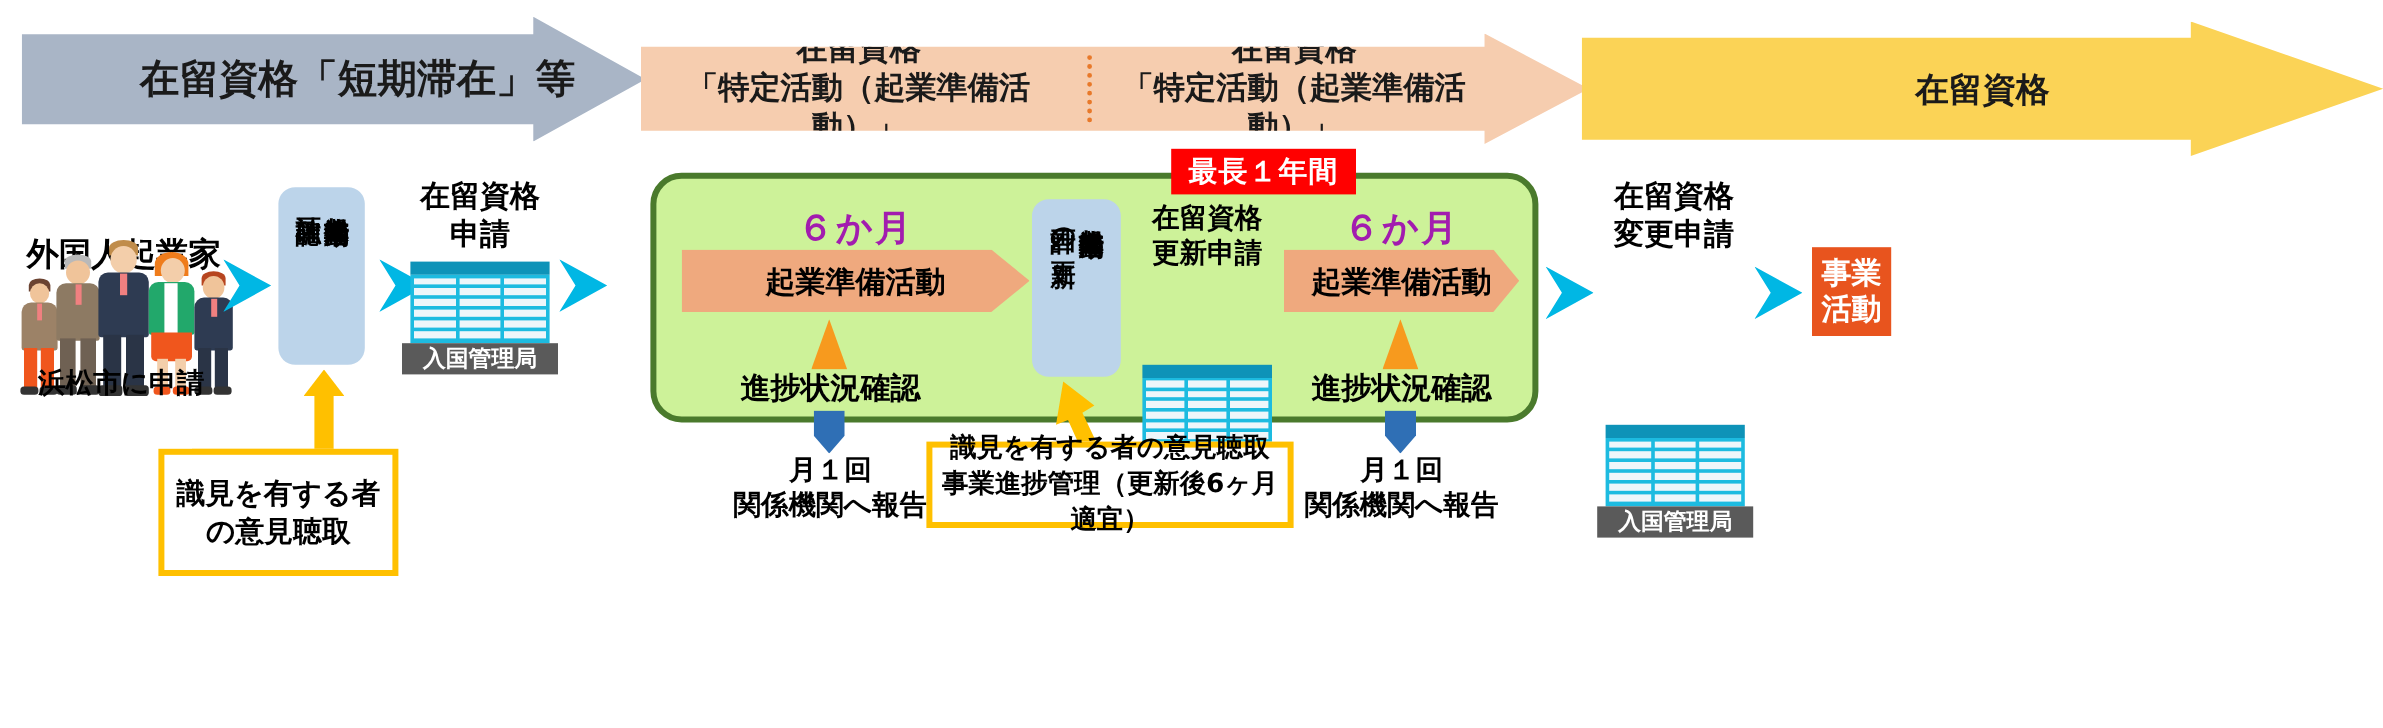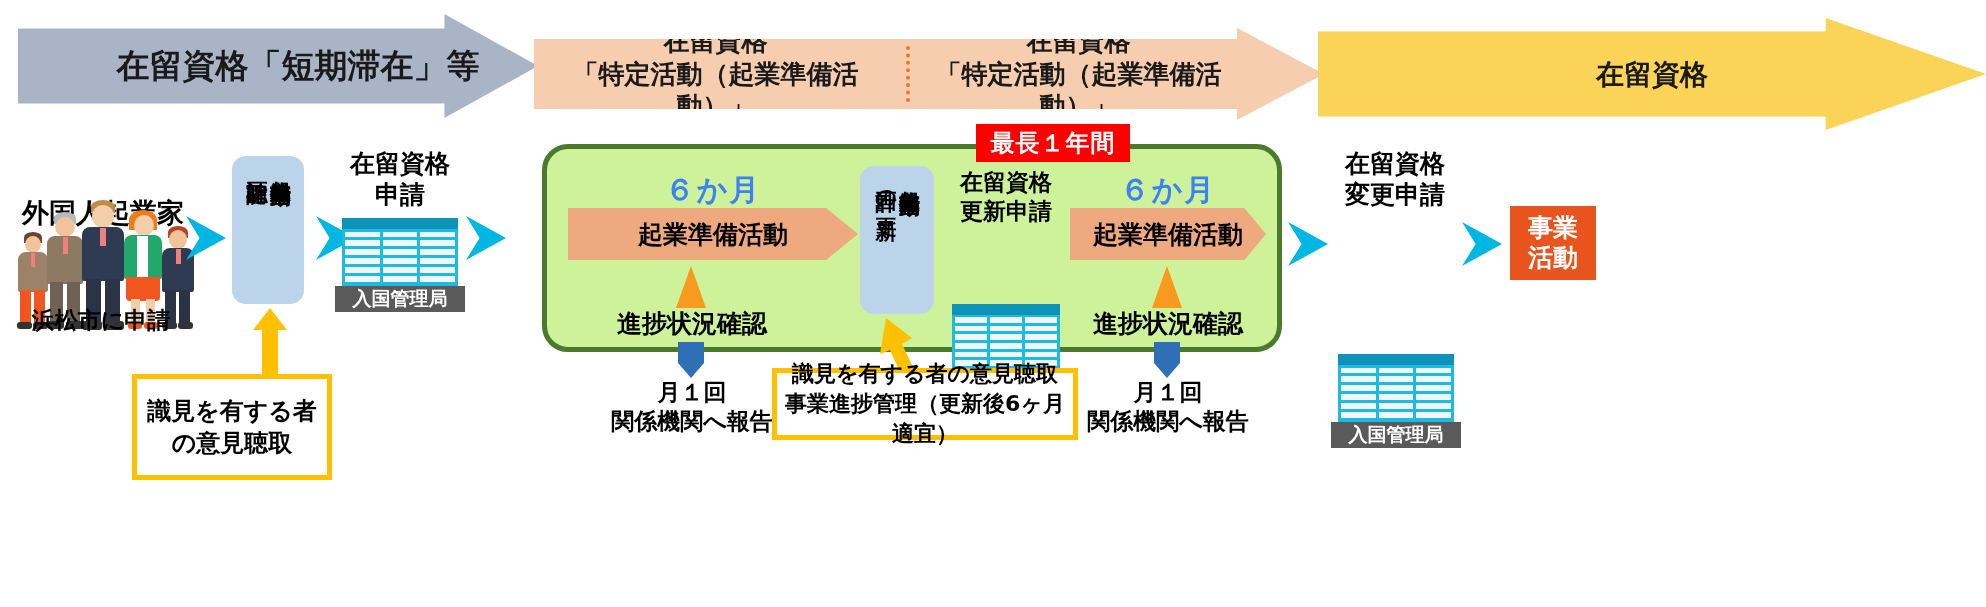--- a/index.html
+++ b/index.html
@@ -68,21 +68,21 @@
 
   
   .greenpanel{
     background:#cdf299;border:5px solid #4a7a2c;border-radius:26px;
   }
   .band{
     background:#efa97e;display:flex;align-items:center;justify-content:center;
     font-weight:bold;color:#000;
     clip-path:polygon(0 0,89% 0,100% 50%,89% 100%,0 100%);
   }
-  .months{font-weight:bold;color:#3b82f6;text-align:center;letter-spacing:2px;}
+  .months{font-weight:bold;color:#a21caf;text-align:center;letter-spacing:2px;}
   .ctr{text-align:center;font-weight:bold;color:#000;line-height:1.25;}
 
   
   .up-orange{
     background:#f79a1e;
     clip-path:polygon(50% 0,100% 100%,0 100%);
   }
   .down-blue{
     background:#2f6fb5;
     clip-path:polygon(0 0,100% 0,100% 58%,50% 100%,0 58%);
@@ -359,16 +359,16 @@
       <i></i>
       <i></i>
       <i></i>
       <i></i>
   </div>
   <div class="bldg-label" style="font-size:19px;">入国管理局</div>
 </div>
 
 <div class="abs chev" style="left:1462px;top:222px;width:40px;height:44px;"></div>
 
-<div class="abs bizbox" style="left:1510px;top:206px;width:86px;height:74px;font-size:25px;flex-direction:column;">
+<div class="abs bizbox" style="left:1510px;top:206px;width:66px;height:74px;font-size:25px;flex-direction:column;">
   <div>事業</div>
   <div>活動</div>
 </div>
 
 </body></html>

